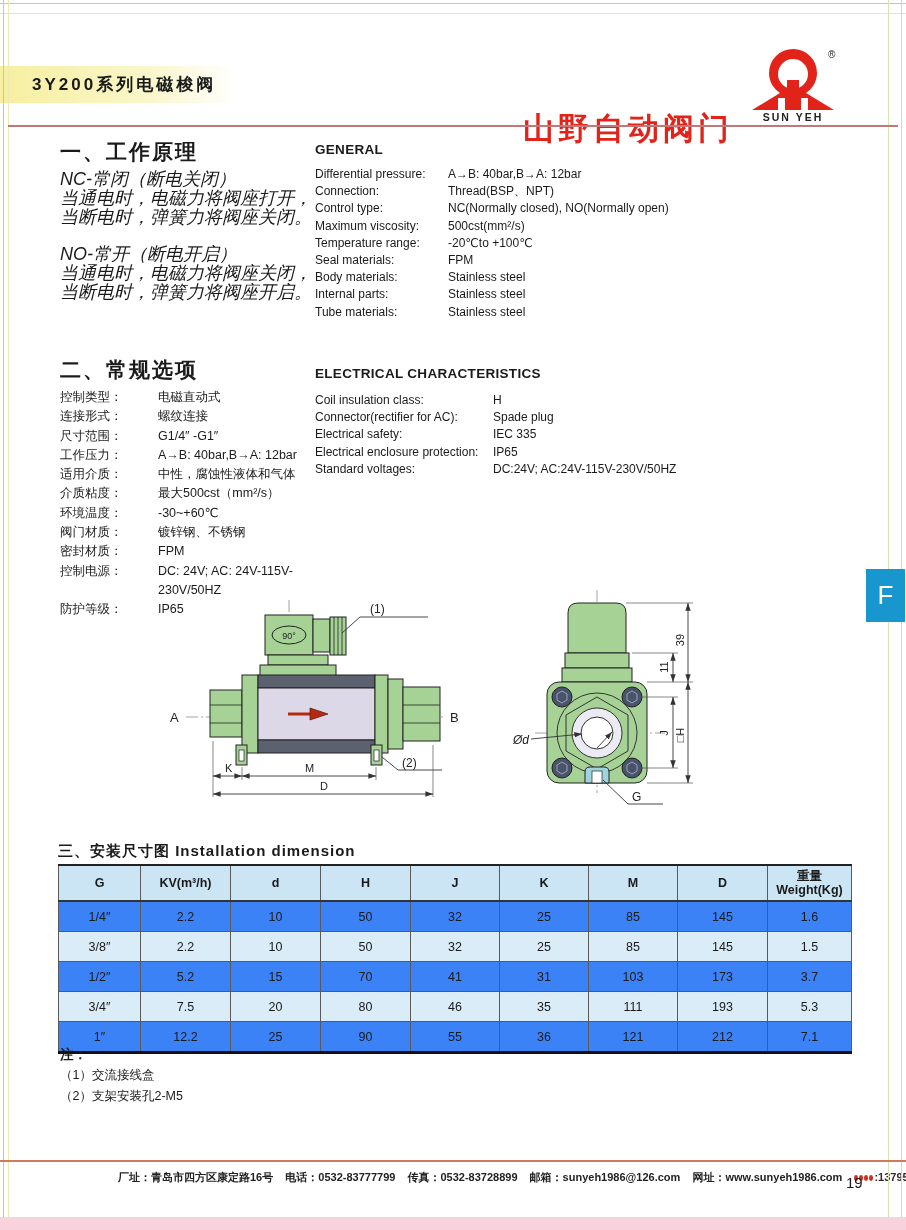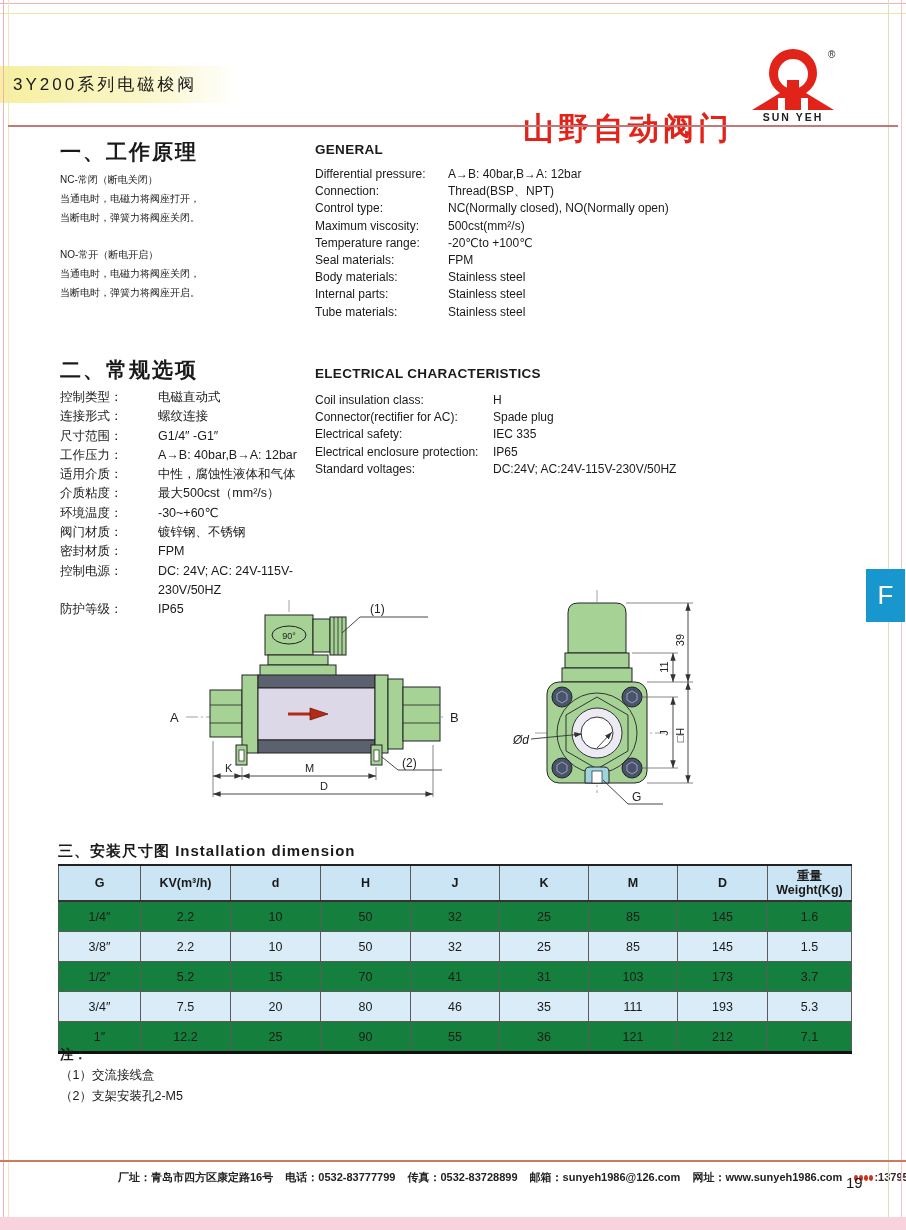--- a/index.html
+++ b/index.html
@@ -13,47 +13,47 @@
   .ln-left-pink{left:3px;top:0;bottom:0;width:1px;background:#f2afba;}
   .ln-left-yellow{left:8px;top:0;bottom:0;width:1px;background:#eeeab4;}
   .ln-right-green{left:888px;top:0;bottom:0;width:1px;background:#d4e6b8;}
   .ln-right-pink{left:901px;top:0;bottom:0;width:1px;background:#f6c3ce;}
   .bottom-band{left:0;right:0;bottom:0;height:13px;background:#f8d2dc;}
   .header-rule{left:8px;top:125px;width:890px;height:2px;background:#c17878;}
   .footer-rule{left:0;top:1160px;width:906px;height:2px;background:#cf7a5e;}
   
   .title-band{left:0;top:66px;width:238px;height:37px;
      background:linear-gradient(to right,#f6efa0 0%,#faf6c8 60%,rgba(255,255,255,0) 100%);}
-  .page-title{left:13px;top:73px;font-size:17px;font-weight:normal;letter-spacing:3px;}
+  .page-title{left:32px;top:73px;font-size:17px;font-weight:bold;letter-spacing:3px;}
   .brand-text{left:523px;top:60px;font-size:31px;font-weight:bold;color:#e2231a;letter-spacing:4px;margin-top:48px;}
   .emblem{left:748px;top:46px;}
   
   h2.sec{position:absolute;margin:0;font-size:21px;font-weight:bold;letter-spacing:2px;}
   h3.sec-en{position:absolute;margin:0;font-size:13.5px;font-weight:bold;letter-spacing:.3px;}
-  .para{position:absolute;font-size:10px;line-height:19px;}
+  .para{position:absolute;font-size:18px;line-height:19px;font-style:italic;}
   .specs{position:absolute;font-size:12px;}
   .specs .row{display:flex;line-height:17.2px;}
   .specs .lbl{flex:0 0 auto;}
   .g-rows .lbl{width:133px;}
   .e-rows .lbl{width:178px;}
   .o-rows{font-size:12.5px;}
   .o-rows .row{line-height:19.3px;gap:35px;}
   .o-rows .lbl{width:63px;}
   
   .f-tab{left:866px;top:569px;width:39px;height:53px;background:#1896ce;color:#fff;
      font-size:26px;text-align:center;line-height:53px;z-index:3;}
   
   svg text{font-family:"Liberation Sans","DejaVu Sans",sans-serif;fill:#222;}
   
   .tbl-title{left:58px;top:842px;font-size:15px;font-weight:bold;letter-spacing:1px;}
   table.dim{position:absolute;left:58px;top:864px;border-collapse:collapse;table-layout:fixed;
      width:793px;font-size:12.5px;border-top:2px solid #222;border-bottom:3px solid #111;}
   table.dim th,table.dim td{border:1px solid #5a5a5a;text-align:center;padding:0;}
   table.dim th{height:34px;background:#cbe5f4;font-weight:bold;font-size:12.5px;border-bottom:2px solid #333;}
-  table.dim td{height:29px;background:#15803d;}
+  table.dim td{height:29px;background:#3b82f6;}
   table.dim tbody tr:nth-child(even) td{background:#d9ecf8;}
   .wcol{line-height:1.15;}
   
   .note-block{position:absolute;font-size:12.5px;line-height:21px;}
   .note-block .nh{font-weight:bold;font-size:13.5px;}
   
   .footer{left:118px;top:1170px;font-size:11px;font-weight:bold;color:#222;white-space:nowrap;}
   .footer span{margin-right:9px;}
   .mobile-wrap{color:#3a2525;}
   .mglyph{display:inline-block;width:4px;height:6px;background:#cc3322;border-radius:45%;margin:0 1px 0 0;vertical-align:middle;}

